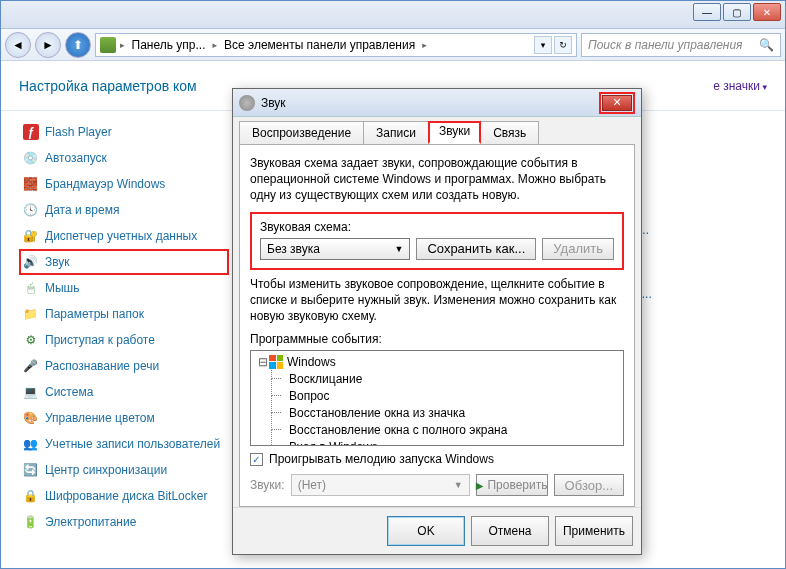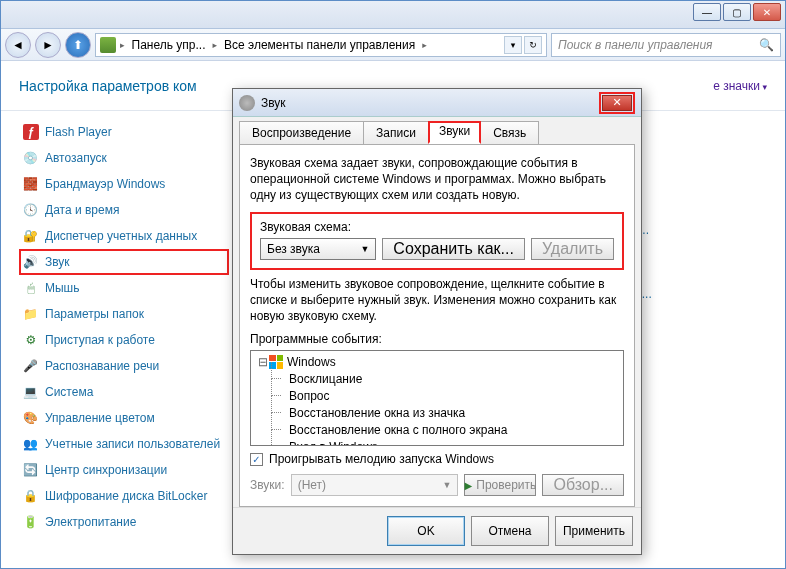--- a/index.html
+++ b/index.html
@@ -14,21 +14,21 @@
 
 .nav-row { height: 32px; display: flex; align-items: center; padding: 0 4px; gap: 4px; background: linear-gradient(#f4f8fc,#e6edf7); border-bottom: 1px solid #c8d4e6; }
 .nav-btn { width: 26px; height: 26px; border-radius: 50%; background: radial-gradient(#f0f6fc,#c8d8ec); border: 1px solid #aac; display: flex; align-items: center; justify-content: center; font-size: 12px; cursor: pointer; }
 .nav-blue { background: radial-gradient(#5aa3e8,#2a6db8); color: #fff; }
 .addr-bar { flex: 1; height: 24px; border: 1px solid #a8bdd6; background: #fff; display: flex; align-items: center; padding: 0 4px; font-size: 12px; gap: 2px; }
 .addr-icon { width: 16px; height: 16px; background: linear-gradient(#7cb342,#558b2f); border-radius: 2px; }
 .crumb { color: #000; padding: 0 3px; }
 .chev { color: #666; font-size: 9px; padding: 0 2px; }
 .addr-tail { display: flex; align-items: center; margin-left: auto; gap: 2px; }
 .addr-tail-btn { width: 18px; height: 18px; border: 1px solid #bcd; background: #eef4fb; font-size: 9px; display: flex; align-items: center; justify-content: center; cursor: pointer; }
-.search-box { width: 230px; height: 24px; border: 1px solid #a8bdd6; background: #fff; display: flex; align-items: center; padding: 0 6px; font-size: 12px; color: #888; font-style: italic; }
+.search-box { width: 200px; height: 24px; border: 1px solid #a8bdd6; background: #fff; display: flex; align-items: center; padding: 0 6px; font-size: 12px; color: #888; font-style: italic; }
 .search-icon { margin-left: auto; font-style: normal; color: #5981b3; }
 
 .header-bar { height: 50px; display: flex; align-items: center; padding: 0 18px; border-bottom: 1px solid #e0e6ee; }
 .header-bar h1 { font-size: 14px; font-weight: normal; color: #0369a1; }
 .viewlink { margin-left: auto; color: #4c1d95; font-size: 12px; cursor: pointer; }
 .viewlink::after { content: " ▾"; font-size: 9px; }
 
 .content { display: flex; padding: 8px 18px; gap: 20px; }
 .item-list { width: 210px; }
 .cp-item { display: flex; align-items: center; height: 26px; font-size: 12px; color: #1d6fa5; cursor: pointer; gap: 6px; padding: 0 4px; }
@@ -51,21 +51,21 @@
 .tabstrip { display: flex; padding: 4px 6px 0 6px; background: #f1f1f1; font-size: 12px; }
 .tab { padding: 4px 12px; border: 1px solid #acacac; border-bottom: none; background: linear-gradient(#fcfcfc,#ececec); margin-right: -1px; cursor: pointer; position: relative; }
 .tab.active { background: #fff; z-index: 2; border: 2px solid #e22; border-bottom: 2px solid #fff; padding: 1px 9px; }
 .tab-body { background: #fff; border: 1px solid #acacac; margin: 0 6px; padding: 10px; font-size: 12px; position: relative; }
 
 .desc { margin-bottom: 8px; line-height: 1.35; }
 .scheme-box { border: 2px solid #e22; padding: 6px 8px 8px 8px; margin-bottom: 6px; }
 .scheme-row { display: flex; align-items: center; gap: 6px; margin-top: 4px; }
 .combo { flex: 1; max-width: 175px; height: 22px; border: 1px solid #7a7a7a; background: linear-gradient(#fff,#e8e8e8); display: flex; align-items: center; padding: 0 6px; font-size: 12px; cursor: pointer; }
 .combo .dd { margin-left: auto; font-size: 9px; }
-.sbtn { height: 22px; padding: 0 10px; border: 1px solid #8a8a8a; background: linear-gradient(#fcfcfc,#e4e4e4); font-size: 16px; cursor: pointer; }
+.sbtn { height: 22px; padding: 0 10px; border: 1px solid #8a8a8a; background: linear-gradient(#fcfcfc,#e4e4e4); font-size: 13px; cursor: pointer; }
 .sbtn.disabled { color: #999; cursor: default; }
 
 .events-label { margin: 8px 0 4px 0; }
 .tree { border: 1px solid #7a7a7a; background: #fff; height: 96px; overflow: auto; font-size: 12px; padding: 2px; }
 .tree-row { display: flex; align-items: center; height: 17px; padding-left: 4px; color: #000; }
 .tree-root { font-weight: normal; }
 .tree-child { padding-left: 36px; position: relative; }
 .tree-child::before { content: ""; position: absolute; left: 18px; top: 8px; width: 10px; border-top: 1px dotted #888; }
 .tree-child::after { content: ""; position: absolute; left: 18px; top: -8px; height: 17px; border-left: 1px dotted #888; }
 .win-icon { width: 14px; height: 14px; margin-right: 4px; display: inline-grid; grid-template-columns: 1fr 1fr; grid-template-rows: 1fr 1fr; gap: 1px; }

